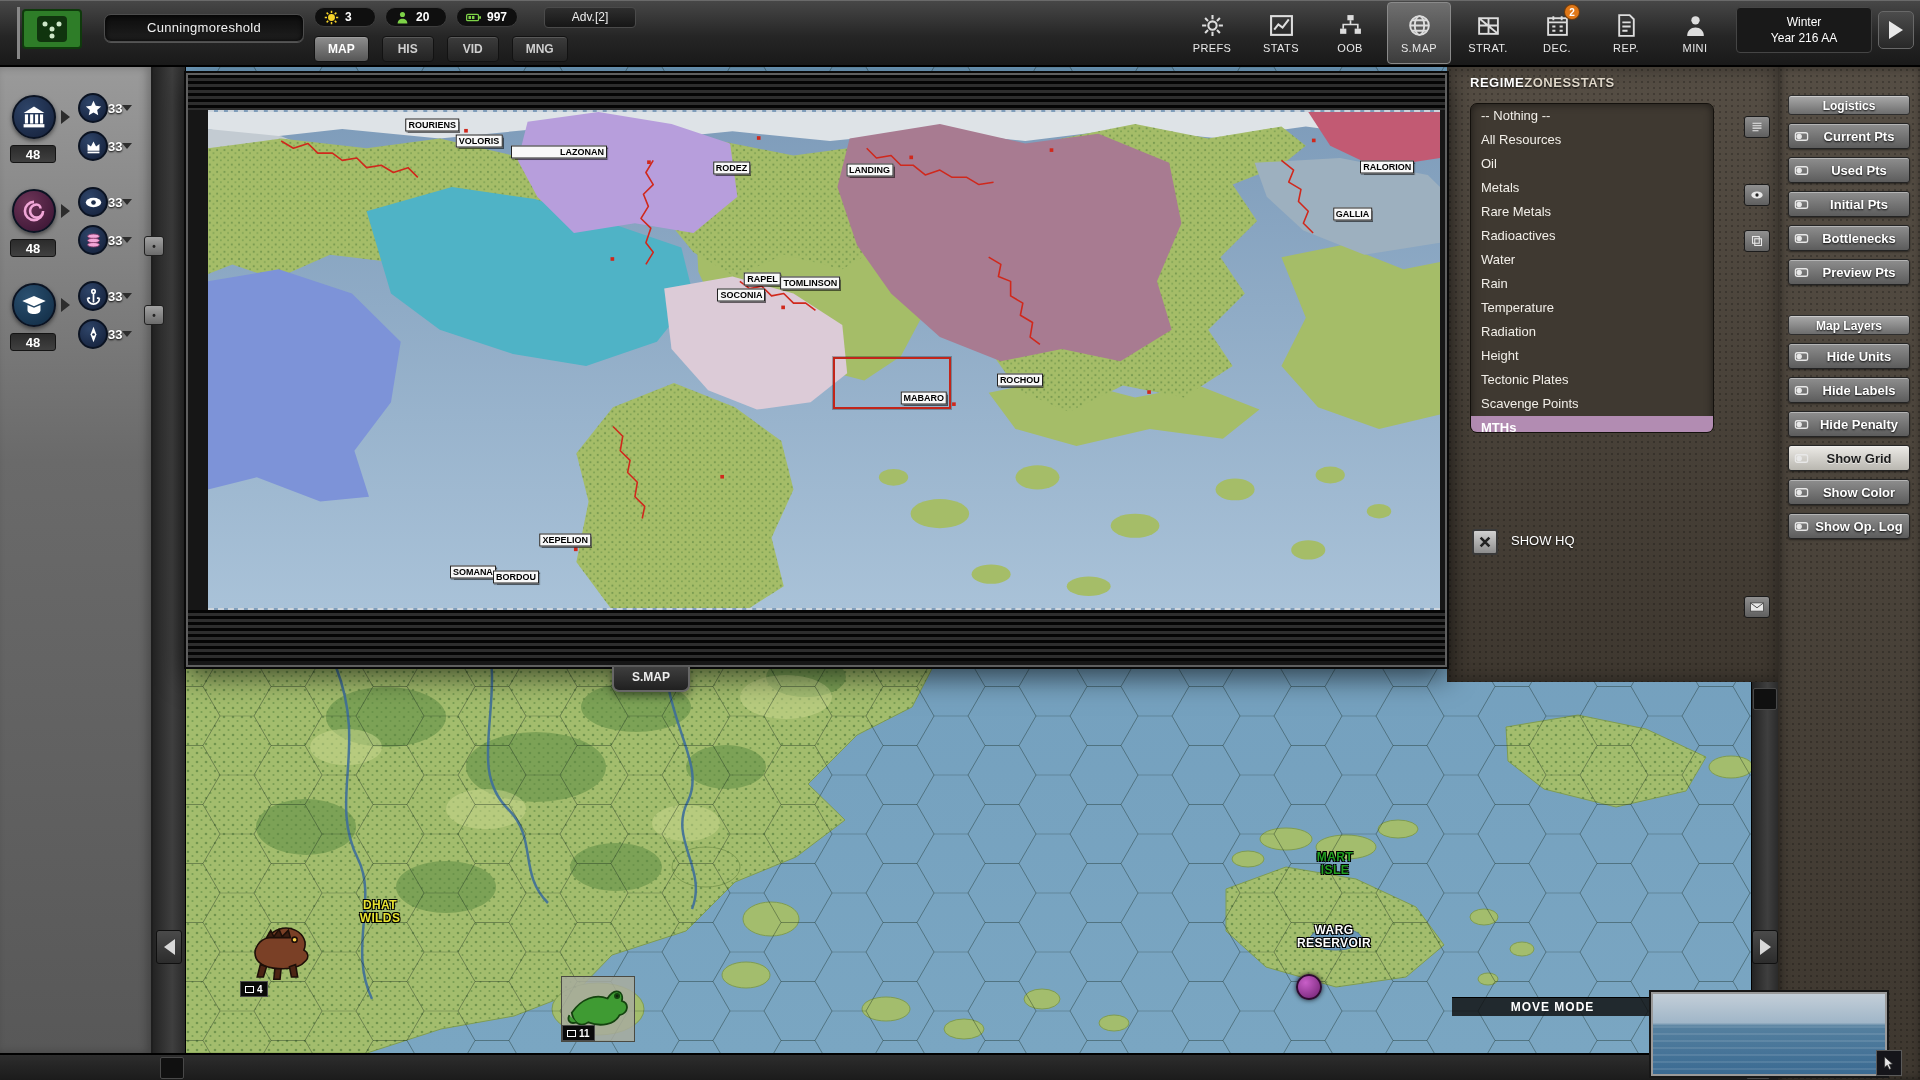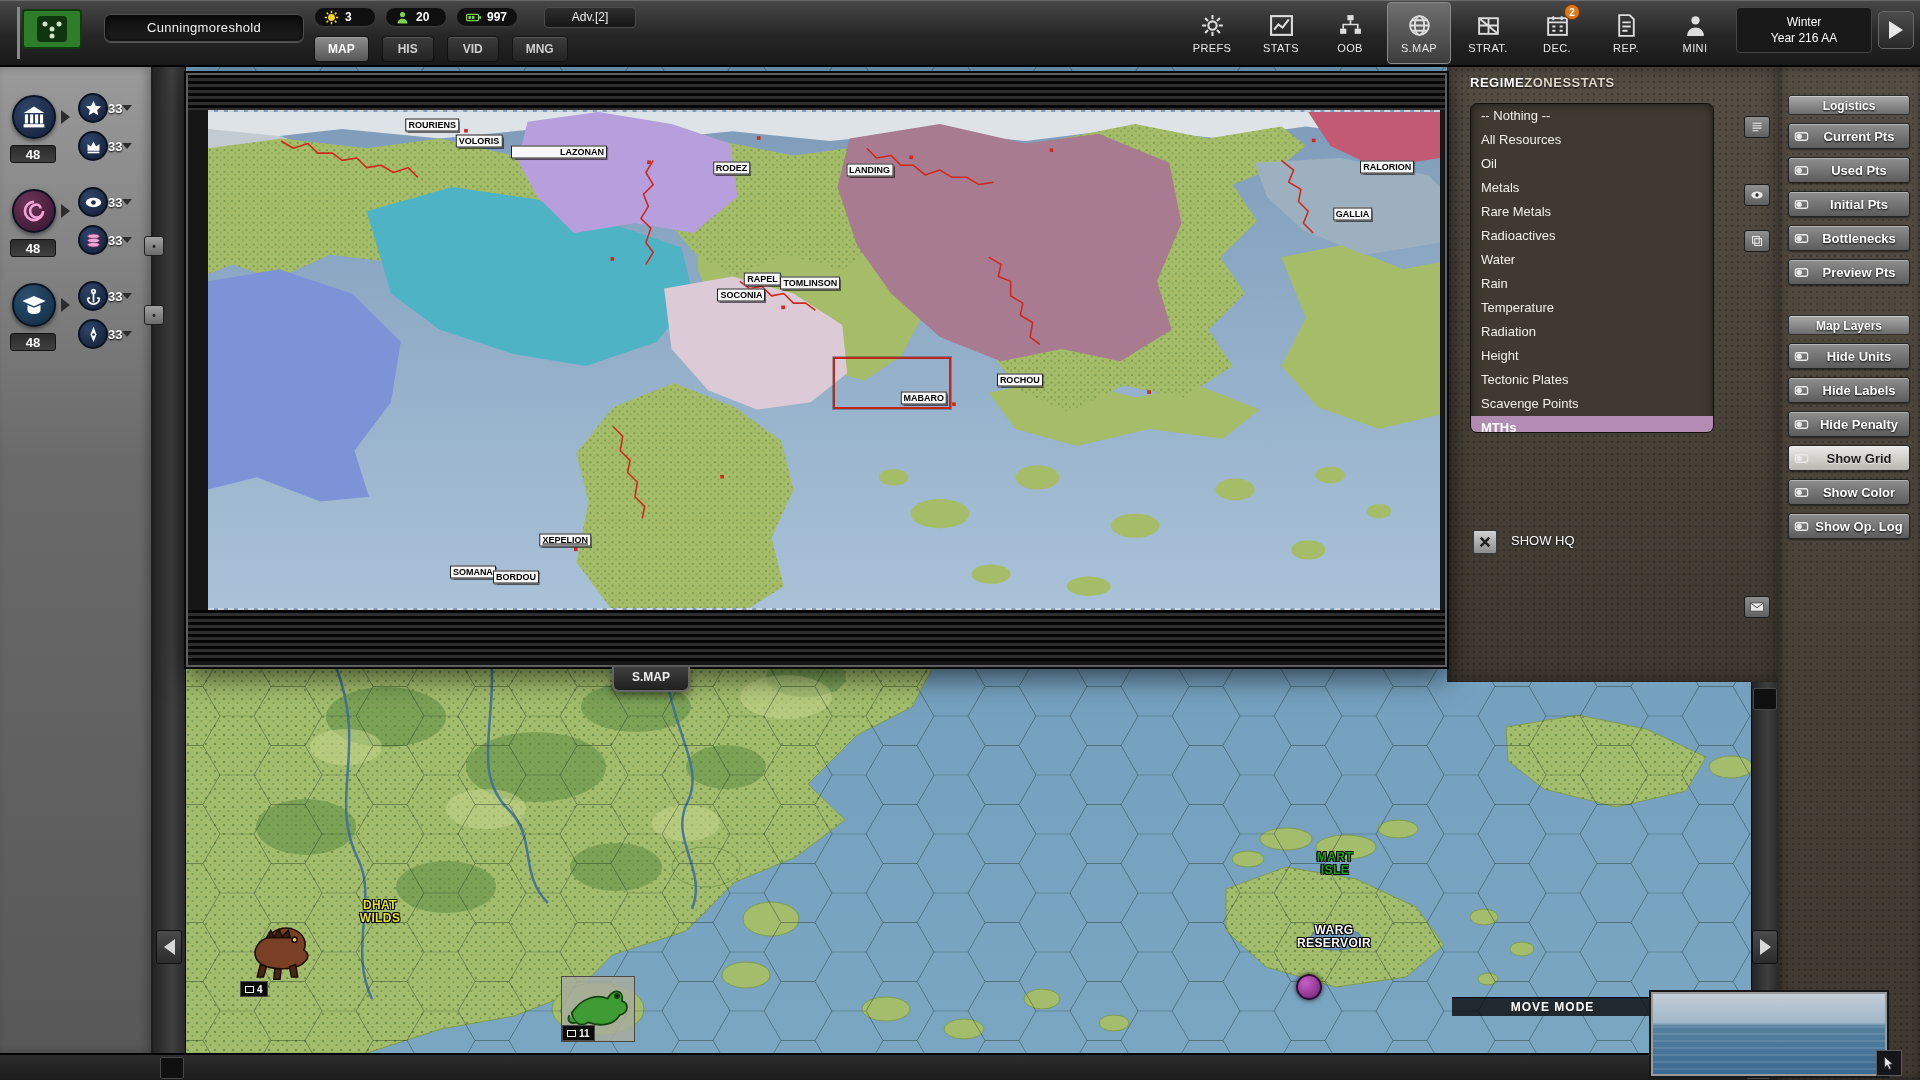--- a/index.html
+++ b/index.html
@@ -583,21 +583,21 @@
           <div class="city-label" style="left: 28.5%; top: 8%; padding-left: 48px;">LAZONAN</div>
           <div class="city-label" style="left: 42.5%; top: 11.2%;">RODEZ</div>
           <div class="city-label" style="left: 53.7%; top: 11.7%;">LANDING</div>
           <div class="city-label" style="left: 94.1%; top: 11%; margin-left: 20px;">RALORION</div>
           <div class="city-label" style="left: 92.9%; top: 20.5%;">GALLIA</div>
           <div class="city-label" style="left: 45%; top: 33.7%;">RAPEL</div>
           <div class="city-label" style="left: 48.9%; top: 34.4%;">TOMLINSON</div>
           <div class="city-label" style="left: 43.3%; top: 36.8%;">SOCONIA</div>
           <div class="city-label" style="left: 58.1%; top: 57.6%;">MABARO</div>
           <div class="city-label" style="left: 65.9%; top: 54.1%;">ROCHOU</div>
-          <div class="city-label" style="left: 29%; top: 86.3%; text-decoration: underline;">XEPELION</div>
+          <div class="city-label" style="left: 29%; top: 86.3%;">XEPELION</div>
           <div class="city-label" style="left: 21.5%; top: 92.7%;">SOMANA</div>
           <div class="city-label" style="left: 25%; top: 93.7%;">BORDOU</div>
         </div>
       <div class="sel-box"></div>
     </div>
     <div class="stripes" id="stripes-bottom"></div>
   </div>
   <div id="smap-tab">S.MAP</div>
 
   <div id="move-bar">MOVE MODE</div>

